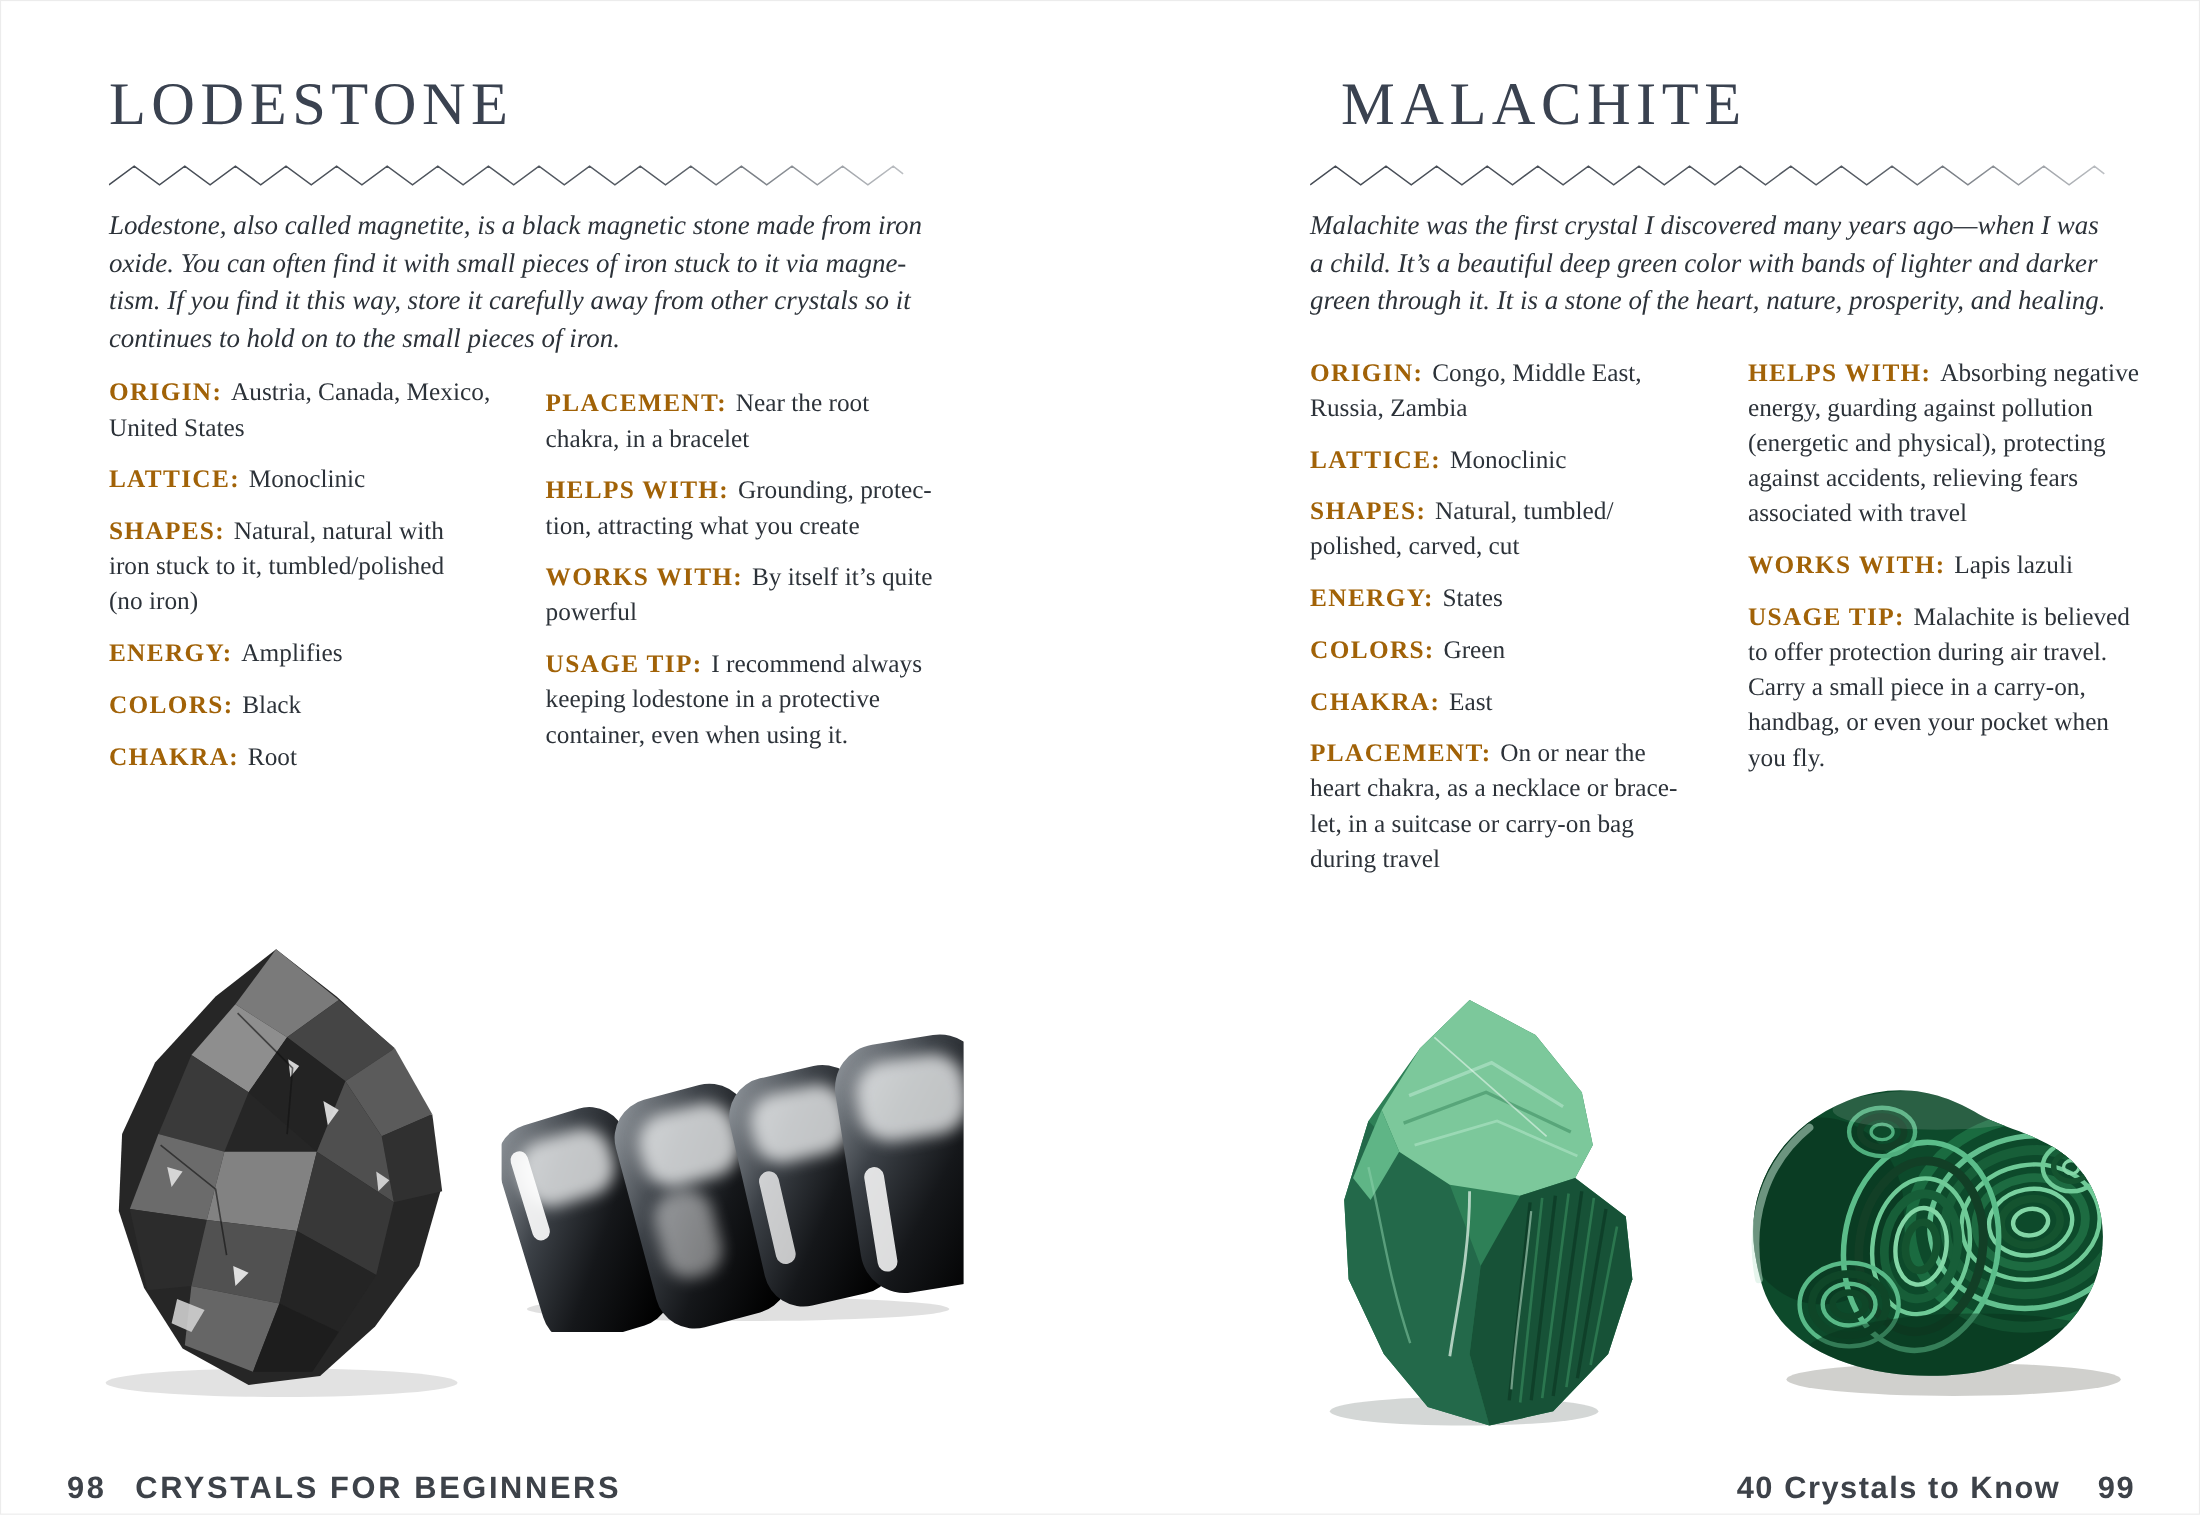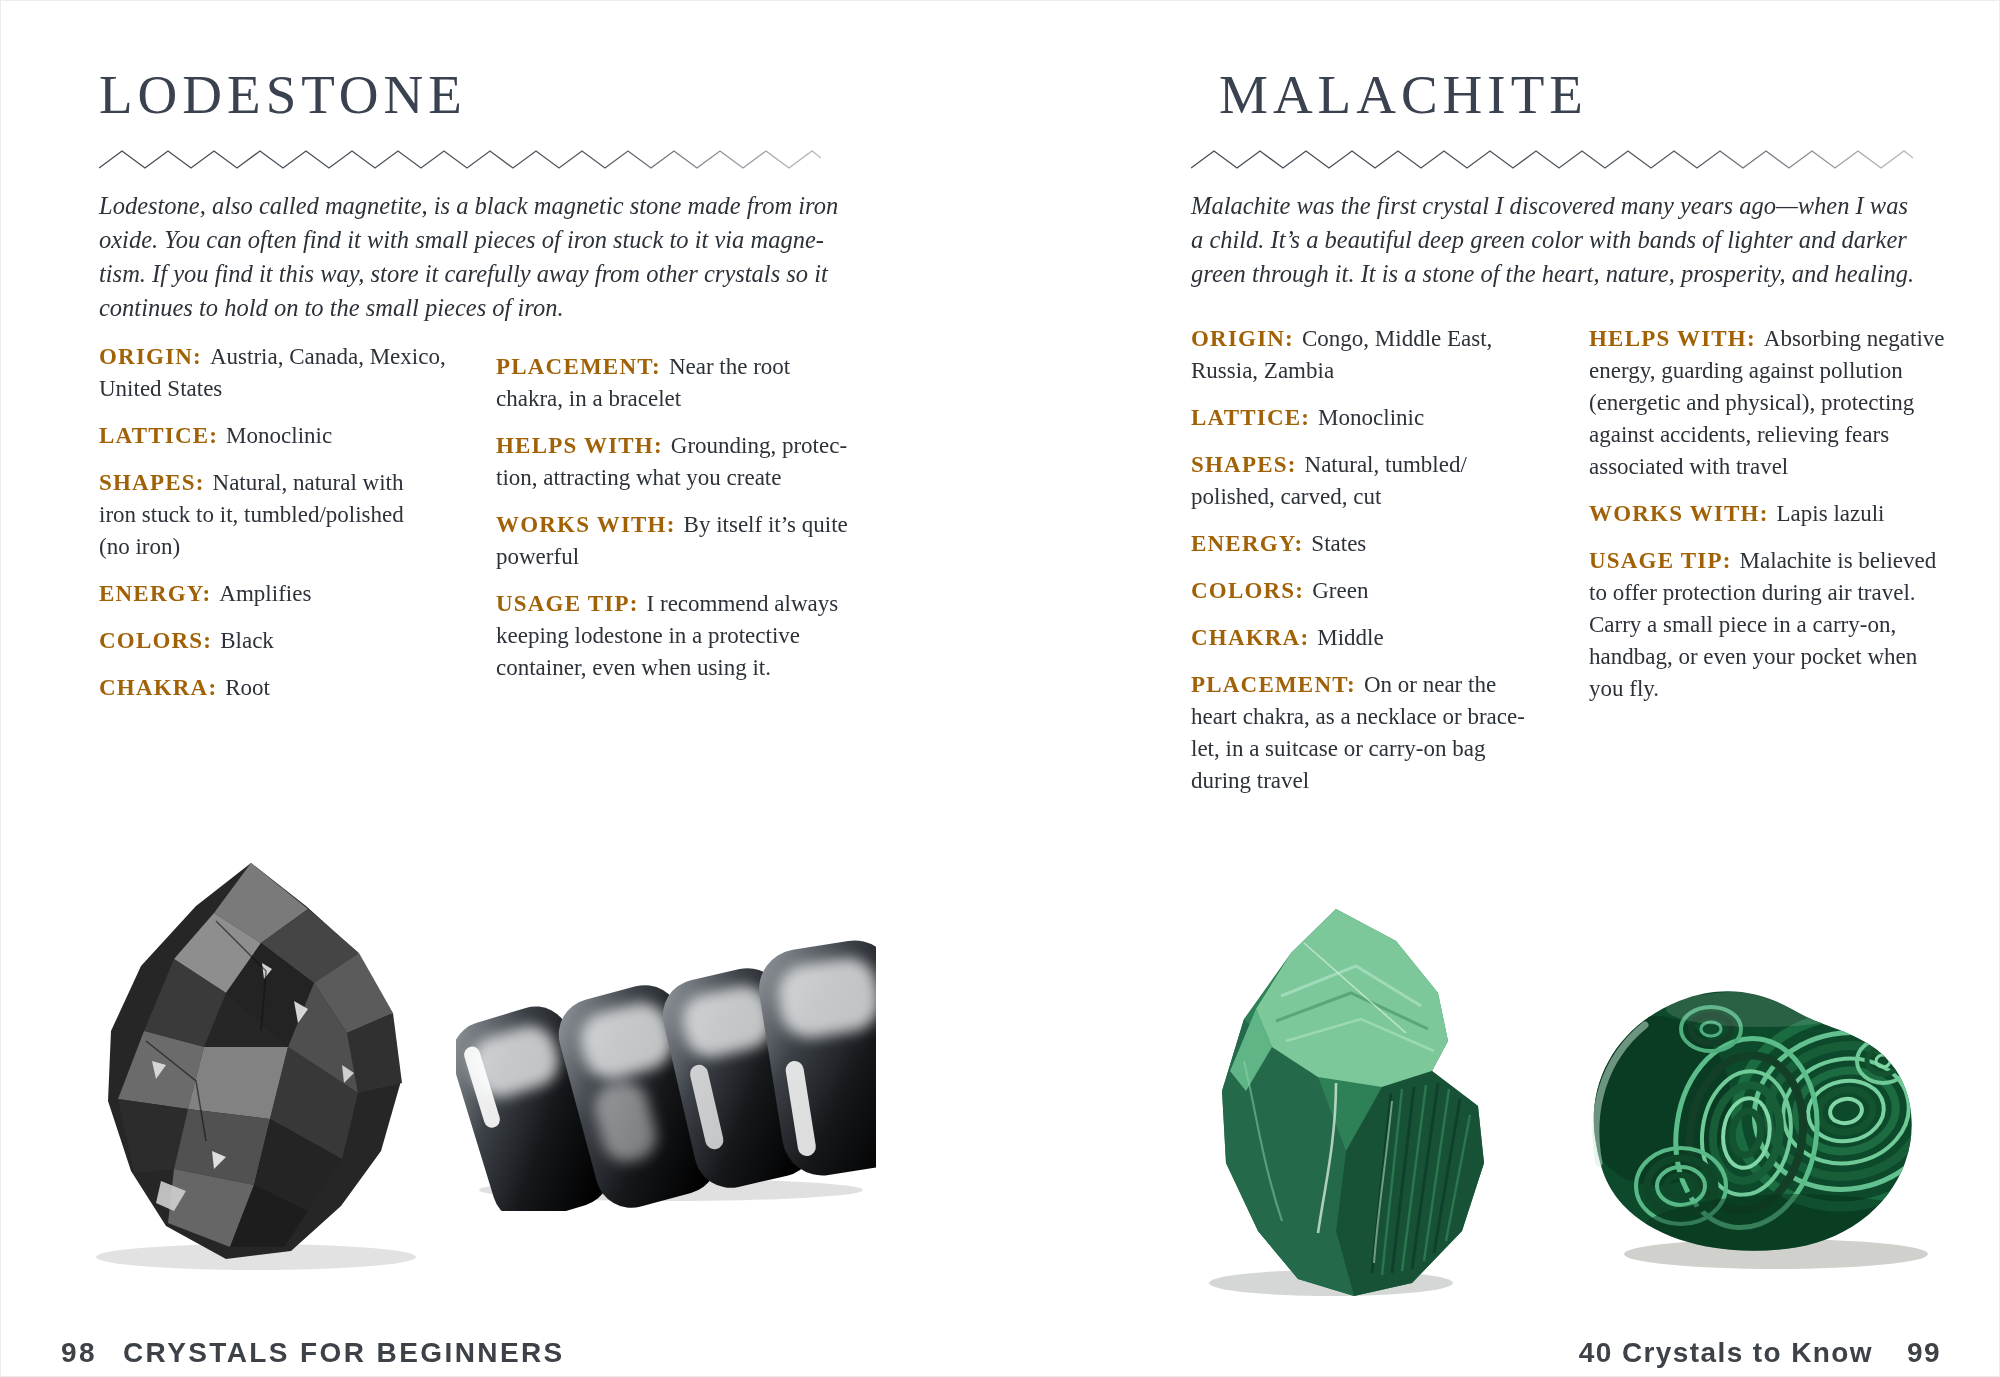--- a/index.html
+++ b/index.html
@@ -206,21 +206,21 @@
 green through it. It is a stone of the heart, nature, prosperity, and healing.</p>
 
 <div class="attr-col" id="r-col1">
   <p class="attr"><strong class="lbl">ORIGIN:</strong><span class="val">Congo, Middle East,
 Russia, Zambia</span></p>
   <p class="attr"><strong class="lbl">LATTICE:</strong><span class="val">Monoclinic</span></p>
   <p class="attr"><strong class="lbl">SHAPES:</strong><span class="val">Natural, tumbled/
 polished, carved, cut</span></p>
   <p class="attr"><strong class="lbl">ENERGY:</strong><span class="val">States</span></p>
   <p class="attr"><strong class="lbl">COLORS:</strong><span class="val">Green</span></p>
-  <p class="attr"><strong class="lbl">CHAKRA:</strong><span class="val">Middle</span></p>
+  <p class="attr"><strong class="lbl">CHAKRA:</strong><span class="val">East</span></p>
   <p class="attr"><strong class="lbl">PLACEMENT:</strong><span class="val">On or near the
 heart chakra, as a necklace or brace-
 let, in a suitcase or carry-on bag
 during travel</span></p>
 </div>
 
 <div class="attr-col" id="r-col2">
   <p class="attr"><strong class="lbl">HELPS WITH:</strong><span class="val">Absorbing negative
 energy, guarding against pollution
 (energetic and physical), protecting

